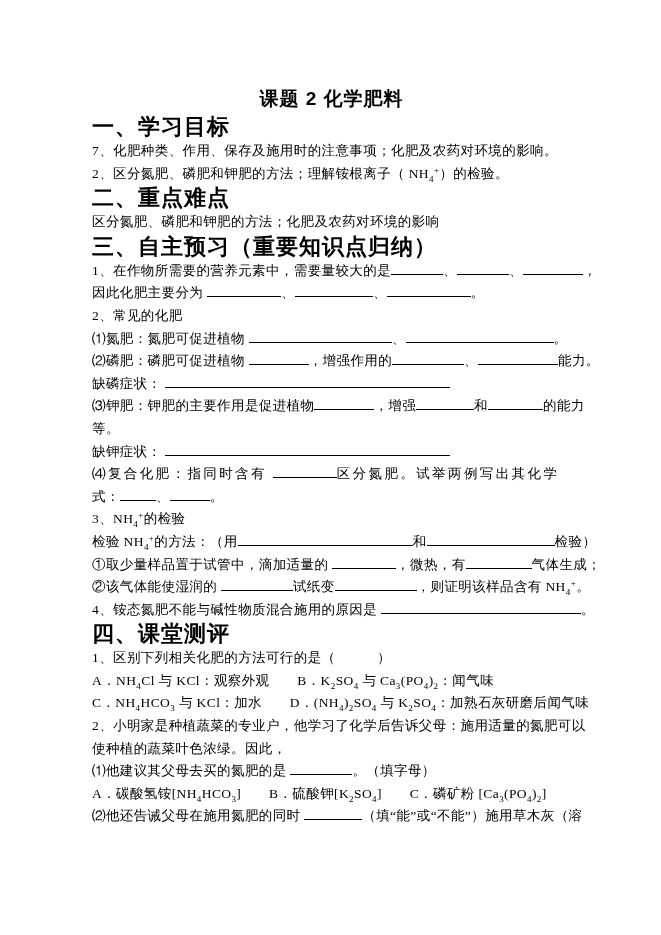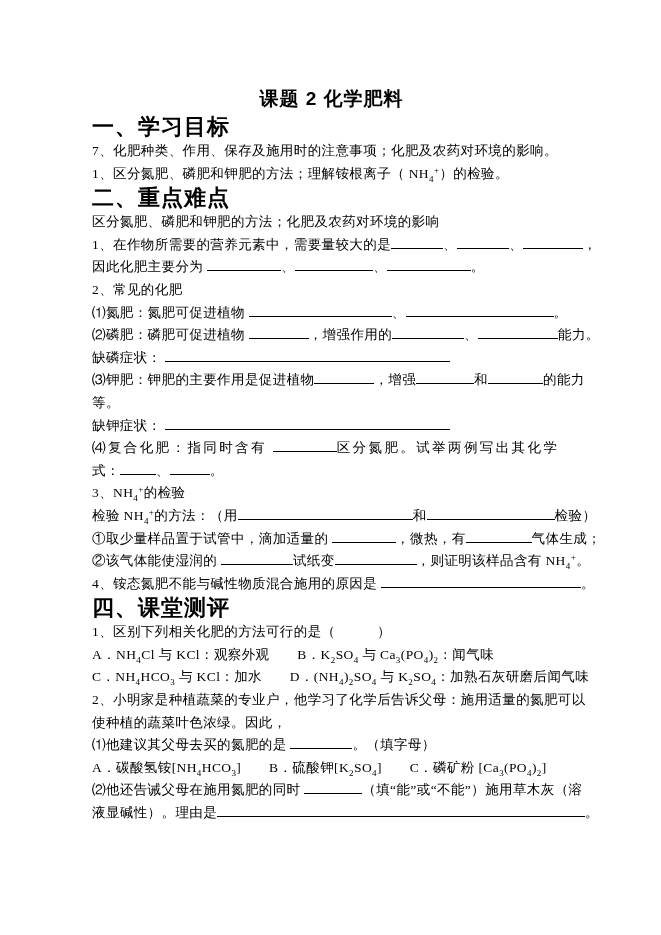--- a/index.html
+++ b/index.html
@@ -61,23 +61,24 @@
   }
 </style>
 </head>
 <body>
 
 <div class="page">
   <div class="line title">课题 2 化学肥料</div>
   <div>
       <div class="line h"><span>一、学习目标</span></div>
       <div class="line"><span>7、化肥种类、作用、保存及施用时的注意事项；化肥及农药对环境的影响。</span></div>
-      <div class="line"><span>1、区分氮肥、磷肥和钾肥的方法；理解铵根离子（ NH</span><sub>4</sub><sup>+</sup><span>）的检验。</span></div>
+      <div class="line"><span>2、区分氮肥、磷肥和钾肥的方法；理解铵根离子（ NH</span><sub>4</sub><sup>+</sup><span>）的检验。</span></div>
       <div class="line h"><span>二、重点难点</span></div>
       <div class="line"><span>区分氮肥、磷肥和钾肥的方法；化肥及农药对环境的影响</span></div>
+      <div class="line h"><span>三、自主预习（重要知识点归纳）</span></div>
       <div class="line"><span>1、在作物所需要的营养元素中，需要量较大的是</span><span class="blank" style="width: 52px;"></span><span>、</span><span class="blank" style="width: 52px;"></span><span>、</span><span class="blank" style="width: 60px;"></span><span>，</span></div>
       <div class="line"><span>因此化肥主要分为 </span><span class="blank" style="width: 74px;"></span><span>、</span><span class="blank" style="width: 78px;"></span><span>、</span><span class="blank" style="width: 84px;"></span><span>。</span></div>
       <div class="line"><span>2、常见的化肥</span></div>
       <div class="line"><span>⑴氮肥：氮肥可促进植物 </span><span class="blank" style="width: 143px;"></span><span>、</span><span class="blank" style="width: 148px;"></span><span>。</span></div>
       <div class="line"><span>⑵磷肥：磷肥可促进植物 </span><span class="blank" style="width: 60px;"></span><span>，增强作用的</span><span class="blank" style="width: 72px;"></span><span>、</span><span class="blank" style="width: 80px;"></span><span>能力。</span></div>
       <div class="line"><span>缺磷症状： </span><span class="blank" style="width: 285px;"></span></div>
       <div class="line"><span>⑶钾肥：钾肥的主要作用是促进植物</span><span class="blank" style="width: 60px;"></span><span>，增强</span><span class="blank" style="width: 58px;"></span><span>和</span><span class="blank" style="width: 55px;"></span><span>的能力</span></div>
       <div class="line"><span>等。</span></div>
       <div class="line"><span>缺钾症状： </span><span class="blank" style="width: 285px;"></span></div>
       <div class="line spread"><span>⑷复合化肥：指同时含有 </span><span class="blank" style="width: 64px;"></span><span>区分氮肥。试举两例写出其化学</span></div>
@@ -89,15 +90,14 @@
       <div class="line"><span>4、铵态氮肥不能与碱性物质混合施用的原因是 </span><span class="blank" style="width: 200px;"></span><span>。</span></div>
       <div class="line h"><span>四、课堂测评</span></div>
       <div class="line"><span>1、区别下列相关化肥的方法可行的是（　　　）</span></div>
       <div class="line"><span>A．NH</span><sub>4</sub><span>Cl 与 KCl：观察外观　　B．K</span><sub>2</sub><span>SO</span><sub>4</sub><span> 与 Ca</span><sub>3</sub><span>(PO</span><sub>4</sub><span>)</span><sub>2</sub><span>：闻气味</span></div>
       <div class="line"><span>C．NH</span><sub>4</sub><span>HCO</span><sub>3</sub><span> 与 KCl：加水　　D．(NH</span><sub>4</sub><span>)</span><sub>2</sub><span>SO</span><sub>4</sub><span> 与 K</span><sub>2</sub><span>SO</span><sub>4</sub><span>：加熟石灰研磨后闻气味</span></div>
       <div class="line"><span>2、小明家是种植蔬菜的专业户，他学习了化学后告诉父母：施用适量的氮肥可以</span></div>
       <div class="line"><span>使种植的蔬菜叶色浓绿。因此，</span></div>
       <div class="line"><span>⑴他建议其父母去买的氮肥的是 </span><span class="blank" style="width: 62px;"></span><span>。（填字母）</span></div>
       <div class="line"><span>A．碳酸氢铵[NH</span><sub>4</sub><span>HCO</span><sub>3</sub><span>]　　B．硫酸钾[K</span><sub>2</sub><span>SO</span><sub>4</sub><span>]　　C．磷矿粉 [Ca</span><sub>3</sub><span>(PO</span><sub>4</sub><span>)</span><sub>2</sub><span>]</span></div>
       <div class="line"><span>⑵他还告诫父母在施用氮肥的同时 </span><span class="blank" style="width: 58px;"></span><span>（填“能”或“不能”）施用草木灰（溶</span></div>
-      <div class="line"><span>液显碱性）。理由是</span><span class="blank" style="width: 368px;"></span><span>。</span></div>
     </div>
 </div>
 
 </body></html>

